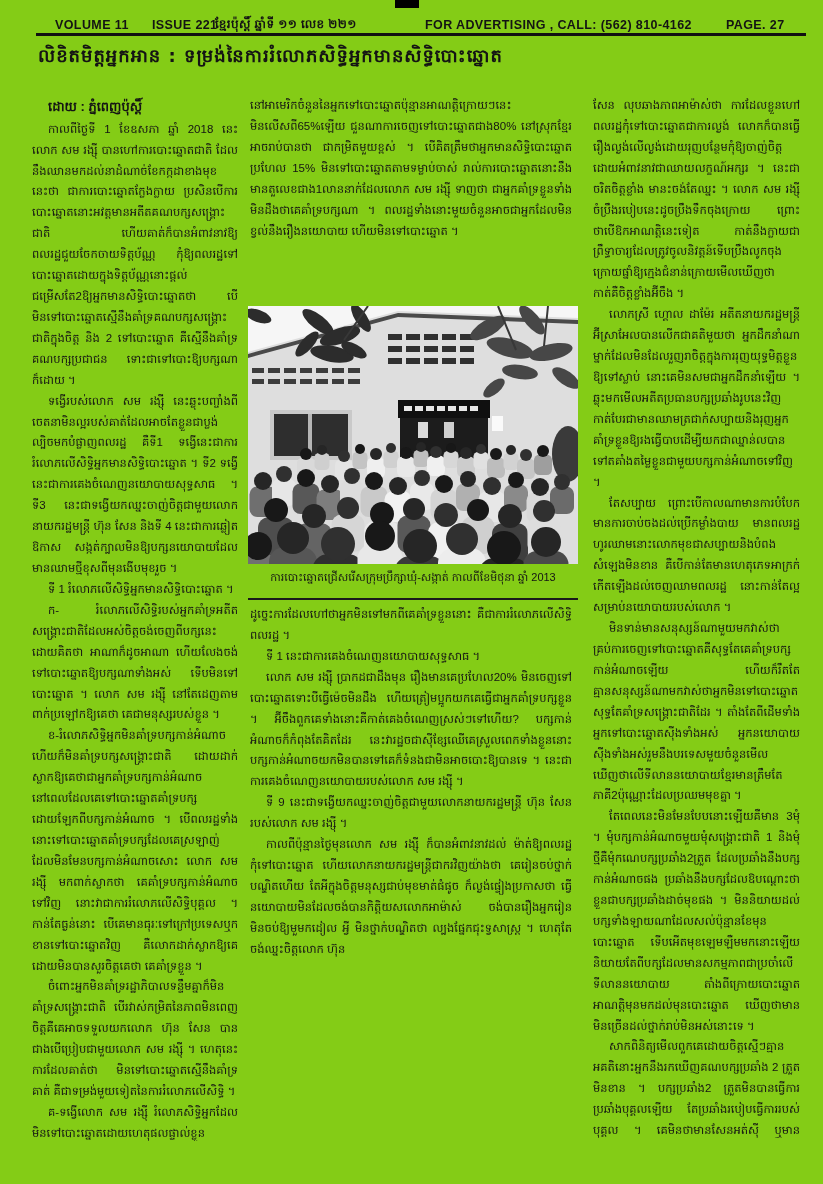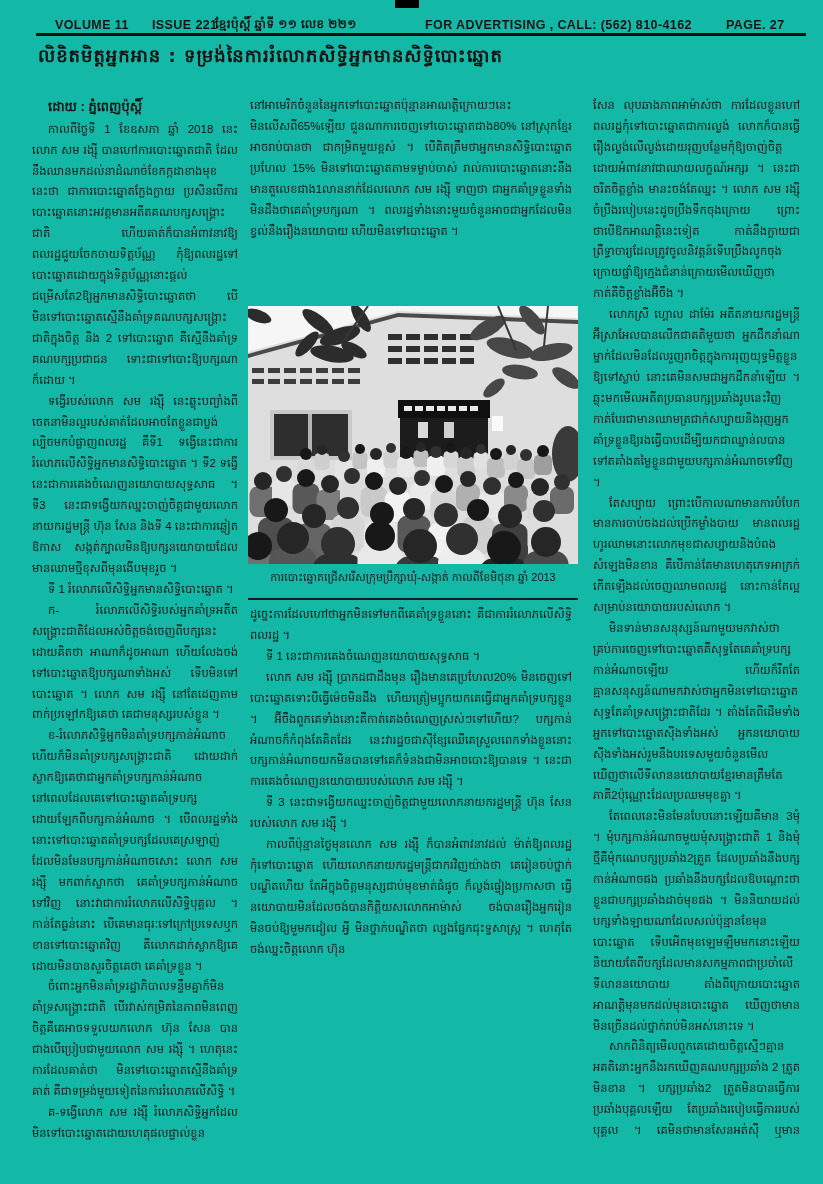--- a/index.html
+++ b/index.html
@@ -1,16 +1,16 @@
 <!DOCTYPE html>
 <html><head>
 <meta charset="utf-8">
 <style>
   html,body{margin:0;padding:0;background:#9a9a9a;}
-  .page{position:relative;width:823px;height:1184px;margin:0 auto;background:#14b8a6;
+  .page{position:relative;width:823px;height:1184px;margin:0 auto;background:#84cc16;
         font-family:"Liberation Sans",sans-serif;color:#141414;overflow:hidden;}
   .abs{position:absolute;}
   
   .hdr{font-weight:bold;font-size:12.5px;letter-spacing:.4px;white-space:nowrap;}
   .hdr-rule{background:#111;height:2.5px;}
   .artifact{background:#000;}
   
   .headline{font-family:"DejaVu Sans","Liberation Sans",sans-serif;font-weight:bold;
             font-size:18px;white-space:nowrap;overflow:hidden;letter-spacing:1px;}
   
@@ -246,21 +246,21 @@
     </svg>
   </div>
 
   <div class="abs caption">ការបោះឆ្នោតជ្រើសរើសក្រុមប្រឹក្សាឃុំ-សង្កាត់ កាលពីខែមិថុនា ឆ្នាំ 2013</div>
   <div class="abs caption-rule"></div>
 
   <div class="col" id="col2b">
     <p class="cont">ដូច្នេះការដែលហៅថាអ្នកមិនទៅមកពីគេគាំទ្រខ្លួននោះ គឺជាការរំលោភលើសិទ្ធិពលរដ្ឋ ។</p>
     <p>ទី 1 នេះជាការគេងចំណេញនយោបាយសុទ្ធសាធ ។</p>
     <p>លោក សម រង្ស៊ី ប្រាកដជាដឹងមុន រឿងមានគេប្រហែល20% មិនចេញទៅបោះឆ្នោតទោះបីធ្វើម៉េចមិនដឹង ហើយត្រៀមប្អូកយកគេធ្វើជាអ្នកគាំទ្របក្សខ្លួន ។ អ៊ីចឹងពួកគេទាំងនោះគឺកាត់គេងចំណេញស្រស់ៗទៅហើយ? បក្សកាន់អំណាចក៏កំពុងតែគិតដែរ នេះវារដ្ឋចជាស៊ីខ្សែឈើគេស្រួលពេកទាំងខ្លួននោះបក្សកាន់អំណាចយកមិនបានទៅគេក៏ទំនងជាមិនអាចបោះឱ្យបានទេ ។ នេះជាការគេងចំណេញនយោបាយរបស់លោក សម រង្ស៊ី ។</p>
-    <p>ទី 3 នេះជាទង្វើយកឈ្នះចាញ់ចិត្តជាមួយលោកនាយករដ្ឋមន្ត្រី ហ៊ុន សែន របស់លោក សម រង្ស៊ី ។</p>
+    <p>ទី 9 នេះជាទង្វើយកឈ្នះចាញ់ចិត្តជាមួយលោកនាយករដ្ឋមន្ត្រី ហ៊ុន សែន របស់លោក សម រង្ស៊ី ។</p>
     <p>កាលពីប៉ុន្មានថ្ងៃមុនលោក សម រង្ស៊ី ក៏បានអំពាវនាវដល់ ម៉ាត់ឱ្យពលរដ្ឋកុំទៅបោះឆ្នោត ហើយលោកនាយករដ្ឋមន្ត្រីជាករវិញយ៉ាងថា គេរៀនចប់ថ្នាក់បណ្ឌិតហើយ តែអីក្នុងចិត្តមនុស្សជាប់មុខមាត់ផំផូច ក៏ល្ងង់ផ្ទៀងប្រកាសថា ធ្វើនយោបាយមិនដែលចង់បានកិត្តិយសលោកអាម៉ាស់ ចង់បានរឿងអ្នករៀនមិនចប់ឱ្យមួមកដៀល អ្វី មិនថ្នាក់បណ្ឌិតថា ល្បងផ្នែកជុះទ្វសាស្ត្រ ។ ហេតុតែចង់ឈ្នះចិត្តលោក ហ៊ុន</p>
   </div>
 
   <div class="col" id="col3">
     <p class="cont">សែន លុបឆាងភាពអាម៉ាស់ថា ការដែលខ្លួនហៅពលរដ្ឋកុំទៅបោះឆ្នោតជាការល្ងង់ លោកក៏បានធ្វើរឿងល្ងង់លើល្ងង់ដោយរុញបន្ថែមកុំឱ្យចាញ់ចិត្តដោយអំពាវនាវជាឈាយលក្ខណ៍អក្សរ ។ នេះជាចរិតចិត្តខ្លាំង មានះចង់តែឈ្នះ ។ លោក សម រង្ស៊ី ចំប្រឹងរបៀបនេះដូចប្រឹងទឹកចុងក្រោយ ព្រោះថាបើឱកអាណត្តិនេះទៀត កាត់នឹងក្លាយជាព្រឹទ្ធាចារ្យដែលត្រូវចូលនិវត្តន៍ទើបប្រឹងលូកចុងក្រោយផ្នាំឱ្យក្មេងជំនាន់ក្រោយមើលឃើញថា កាត់គឺចិត្តខ្លាំងអ៊ីចឹង ។</p>
     <p>លោកស្រី ហ្គោល ដាម៉ែរ អតីតនាយករដ្ឋមន្ត្រីអ៊ីស្រាអែលបានលើកជាគតិមួយថា អ្នកដឹកនាំណាម្នាក់ដែលមិនដែលរួញរាចិត្តក្នុងការរុញយុទ្ធមិត្តខ្លួនឱ្យទៅស្លាប់ នោះគេមិនសមជាអ្នកដឹកនាំឡើយ ។ ឆ្លុះមកមើលអតីតប្រធានបក្សប្រឆាំងរូបនេះវិញ កាត់បែរជាមានឈាមត្រជាក់សប្បាយនិងរុញអ្នកគាំទ្រខ្លួនឱ្យរងធ្វើបាបដើម្បីយកជាឈ្នាន់លបានទៅតគាំងតម្លៃខ្លួនជាមួយបក្សកាន់អំណាចទៅវិញ ។</p>
     <p>តែសប្បាយ ព្រោះបើកាលណាមានការបំបែក មានការចាប់ចងដល់ប្រើកម្លាំងបាយ មានពលរដ្ឋហូរឈាមនោះលោកមុខជាសប្បាយនិងបំពងសំឡេងមិនខាន គឺបើកាន់តែមានហេតុភេទអាក្រក់កើតឡើងដល់ចេញឈាមពលរដ្ឋ នោះកាន់តែល្អសម្រាប់នយោបាយរបស់លោក ។</p>
     <p>មិនទាន់មានសនុស្សន៍ណាមួយមកវាស់ថា គ្រប់ការចេញទៅបោះឆ្នោតគឺសុទ្ធតែគេគាំទ្របក្សកាន់អំណាចឡើយ ហើយក៏រឹតតែគ្មានសនុស្សន៍ណាមកវាស់ថាអ្នកមិនទៅបោះឆ្នោតសុទ្ធតែគាំទ្រសង្គ្រោះជាតិដែរ ។ តាំងតែពីដើមទាំងអ្នកទៅបោះឆ្នោតស៊ីងទាំងអស់ អ្នកនយោបាយស៊ីងទាំងអស់រួមនឹងបរទេសមួយចំនួនមើលឃើញថាលើទីលាននយោបាយខ្មែរមានត្រឹមតែភាគី2ប៉ុណ្ណោះដែលប្រឈមមុខគ្នា ។</p>
     <p>តែពេលនេះមិនមែនបែបនោះឡើយគឺមាន 3ម៉ំ ។ ម៉ំបក្សកាន់អំណាចមួយម៉ំសង្គ្រោះជាតិ 1 និងម៉ំថ្មីគឺម៉ំកណេបក្សប្រឆាំង2ត្រួត ដែលប្រឆាំងនឹងបក្សកាន់អំណាចផង ប្រឆាំងនឹងបក្សដែលឱបណ្តោះថាខ្លួនជាបក្សប្រឆាំងដាច់មុខផង ។ មិននិយាយដល់បក្សទាំងឡាយណាដែលសល់ប៉ុន្មានខែមុនបោះឆ្នោត ទើបអើតមុខឡេមឡឺមមកនោះឡើយនិយាយតែពីបក្សដែលមានសកម្មភាពជាប្រចាំលើទីលាននយោបាយ តាំងពីក្រោយបោះឆ្នោត អាណត្តិមុនមកដល់មុនបោះឆ្នោត ឃើញថាមានមិនច្រើនដល់ថ្នាក់រាប់មិនអស់នោះទេ ។</p>
     <p>សាកពិនិត្យមើលពួកគេដោយចិត្តស្មើៗគ្មានអគតិនោះអ្នកនឹងរកឃើញគណបក្សប្រឆាំង 2 ត្រួតមិនខាន ។ បក្សប្រឆាំង2 ត្រួតមិនបានធ្វើការប្រឆាំងបុគ្គលឡើយ តែប្រឆាំងរបៀបធ្វើការរបស់បុគ្គល ។ គេមិនថាមានសែនអត់ស៊ី ឬមានស៊ីអត់សែន ឬដូចលោក ហ៊ុន សែន ថា ទាល់តែសែនសិនទើបមានអីស៊ីតាមក្រោយនោះឡើយ គឺអាចក្លាយជាបក្សប្រឆាំង2ត្រួតទៅបាន គេត្រូវតែទៅឱ្យផុតរឿង សែន រឿង ស៊ី តែគេគិតដល់ប្រព័ន្ធធានាតុល្យភាពអំណាចរវាងពលរដ្ឋម្ចាស់ប្រទេស និងអ្នកកាន់ការងារស្រុកទេស ។</p>

